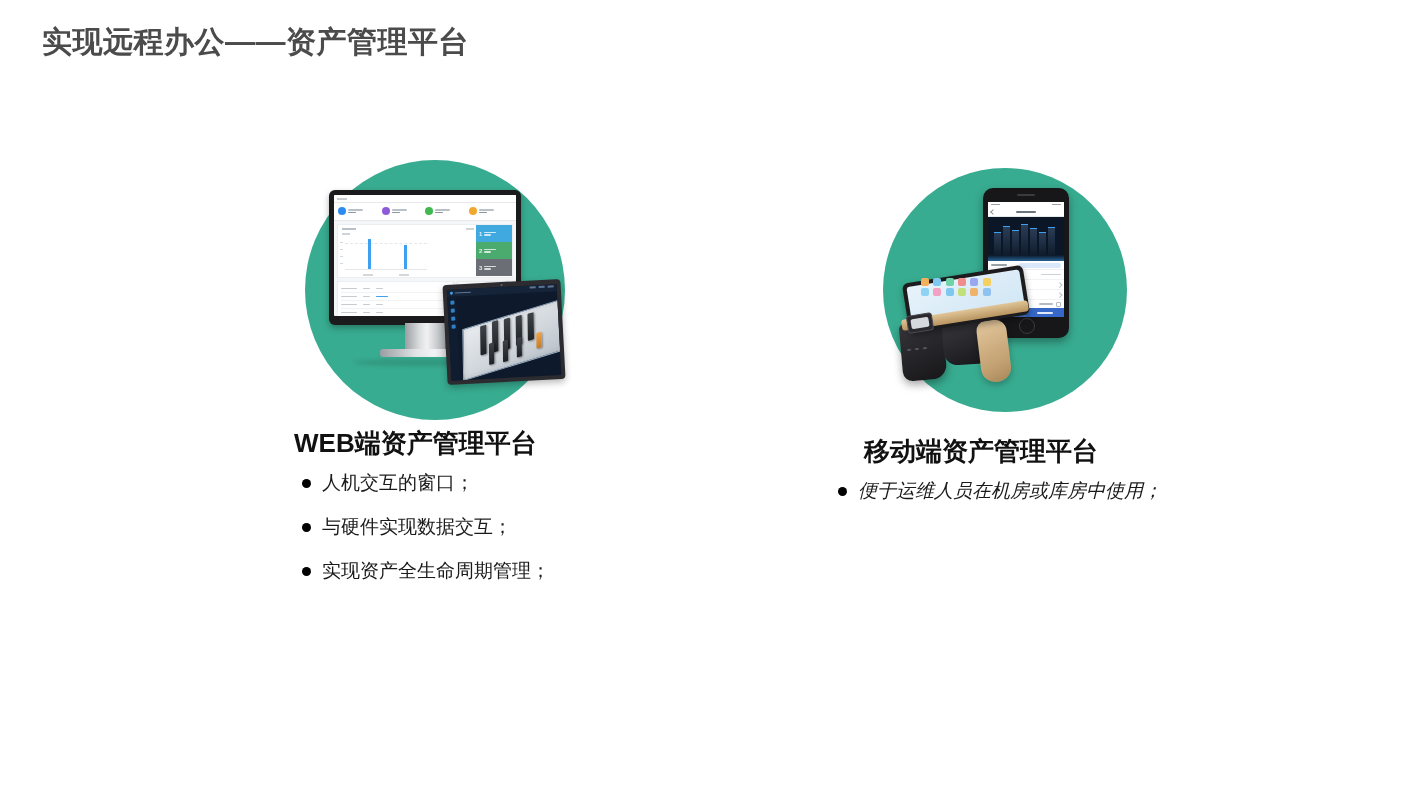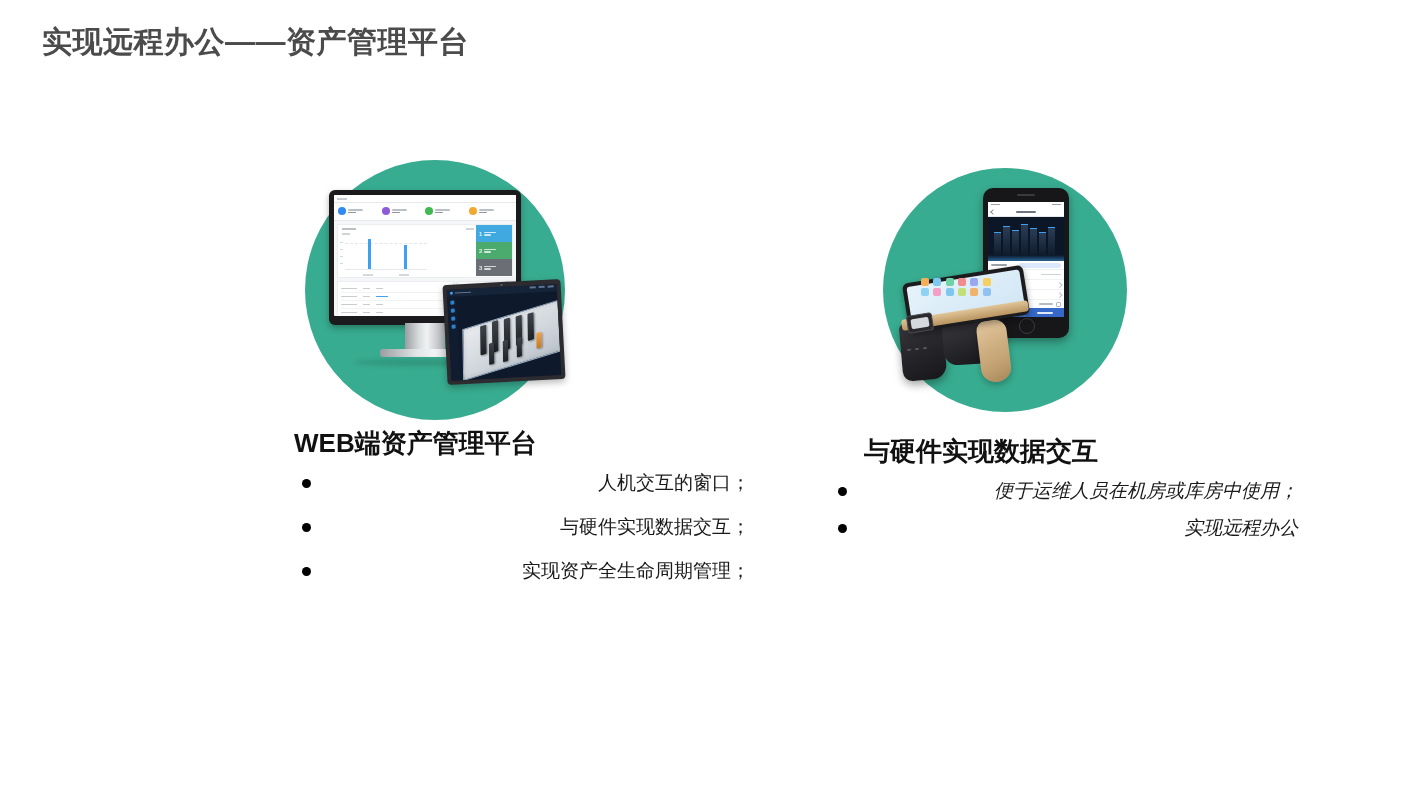--- a/index.html
+++ b/index.html
@@ -510,21 +510,20 @@
   .col-web ul.bullets    { margin-left: 16px; }
   .col-mobile ul.bullets { margin-left: 4px; font-style: italic; }
 
   ul.bullets li {
     position: relative;
     padding-left: 26px;
     font-size: 19px;
     color: #1a1a1a;
     line-height: 1;
     white-space: nowrap;
-    text-align: right;
   }
   .col-web ul.bullets li    { margin-bottom: 25px; }
   .col-mobile ul.bullets li { margin-bottom: 18px; }
 
   ul.bullets li::before {
     content: "";
     position: absolute;
     left: 6px;
     top: 50%;
     margin-top: -4px;
@@ -792,21 +791,20 @@
           <span style="background:#8fd3f4"></span>
           <span style="background:#f2a0c4"></span>
           <span style="background:#7ec8f0"></span>
           <span style="background:#c2e07a"></span>
           <span style="background:#f0b36b"></span>
           <span style="background:#8fc2f0"></span>
         </div>
       </div>
     </div>
 
-    <div class="col-heading">与硬件实现数据交互</div>
+    <div class="col-heading">移动端资产管理平台</div>
 
     <ul class="bullets">
       <li>便于运维人员在机房或库房中使用；</li>
-      <li>实现远程办公</li>
     </ul>
   </div>
 
 </div>
 
 </body></html>

